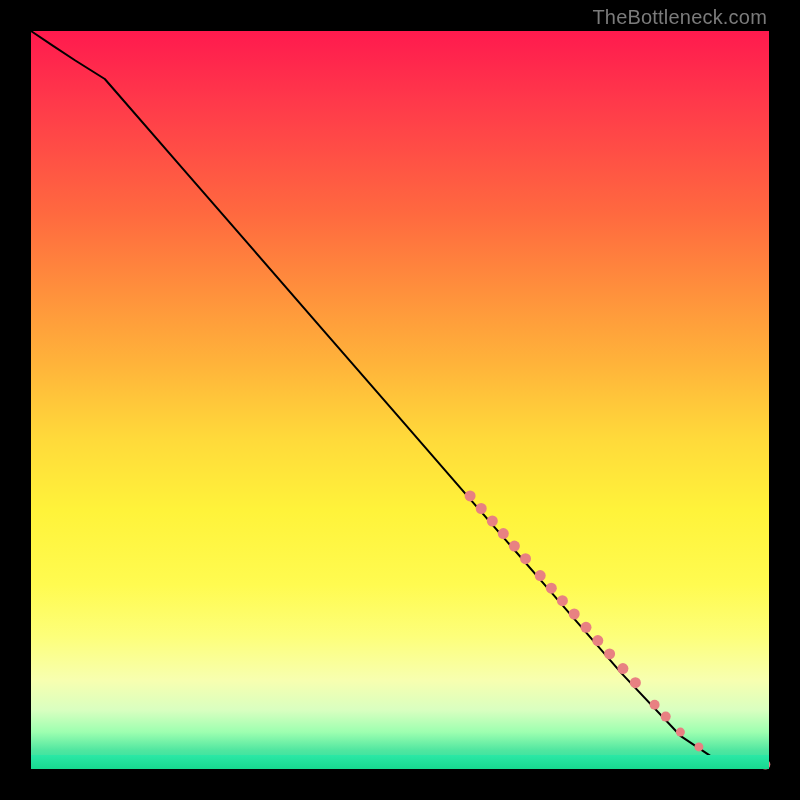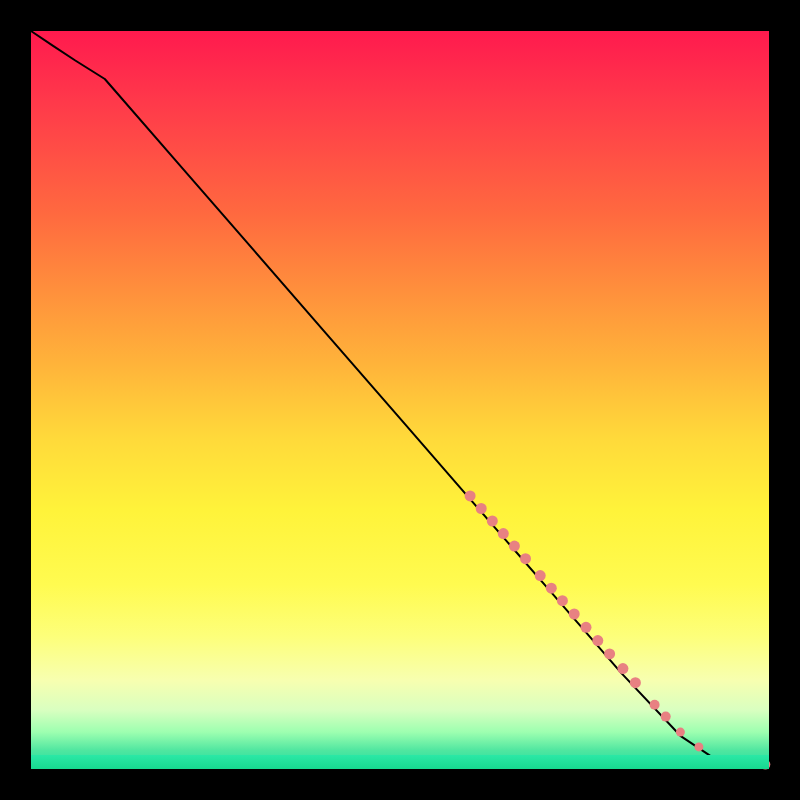--- a/index.html
+++ b/index.html
@@ -69,20 +69,21 @@
     font-size: 20px;
     font-weight: 400;
     letter-spacing: 0.2px;
     user-select: none;
   }
 </style>
 </head>
 <body>
 
 <div class="stage">
+  <div class="attribution">TheBottleneck.com</div>
 
   <div class="plot">
     <svg class="curve" viewBox="0 0 738 738" preserveAspectRatio="none">
       <path id="curve-path" fill="none" stroke="#000000" stroke-width="2" stroke-linecap="round" stroke-linejoin="round" d="M0.0 0.0 L22.1 14.8 L44.3 29.5 L73.8 48.0 L147.6 132.8 L221.4 217.7 L295.2 302.6 L369.0 387.4 L442.8 472.3 L516.6 557.2 L590.4 642.1 L649.4 704.8 L679.0 724.7 L701.1 731.4 L715.9 732.8 L730.6 733.6 L738.0 733.6"></path>
       <g id="dots">
           <circle cx="439.1" cy="464.9" r="5.5" fill="#e88182"></circle>
           <circle cx="450.2" cy="477.5" r="5.5" fill="#e88182"></circle>
           <circle cx="461.3" cy="490.0" r="5.5" fill="#e88182"></circle>
           <circle cx="472.3" cy="502.6" r="5.5" fill="#e88182"></circle>
           <circle cx="483.4" cy="515.1" r="5.5" fill="#e88182"></circle>

